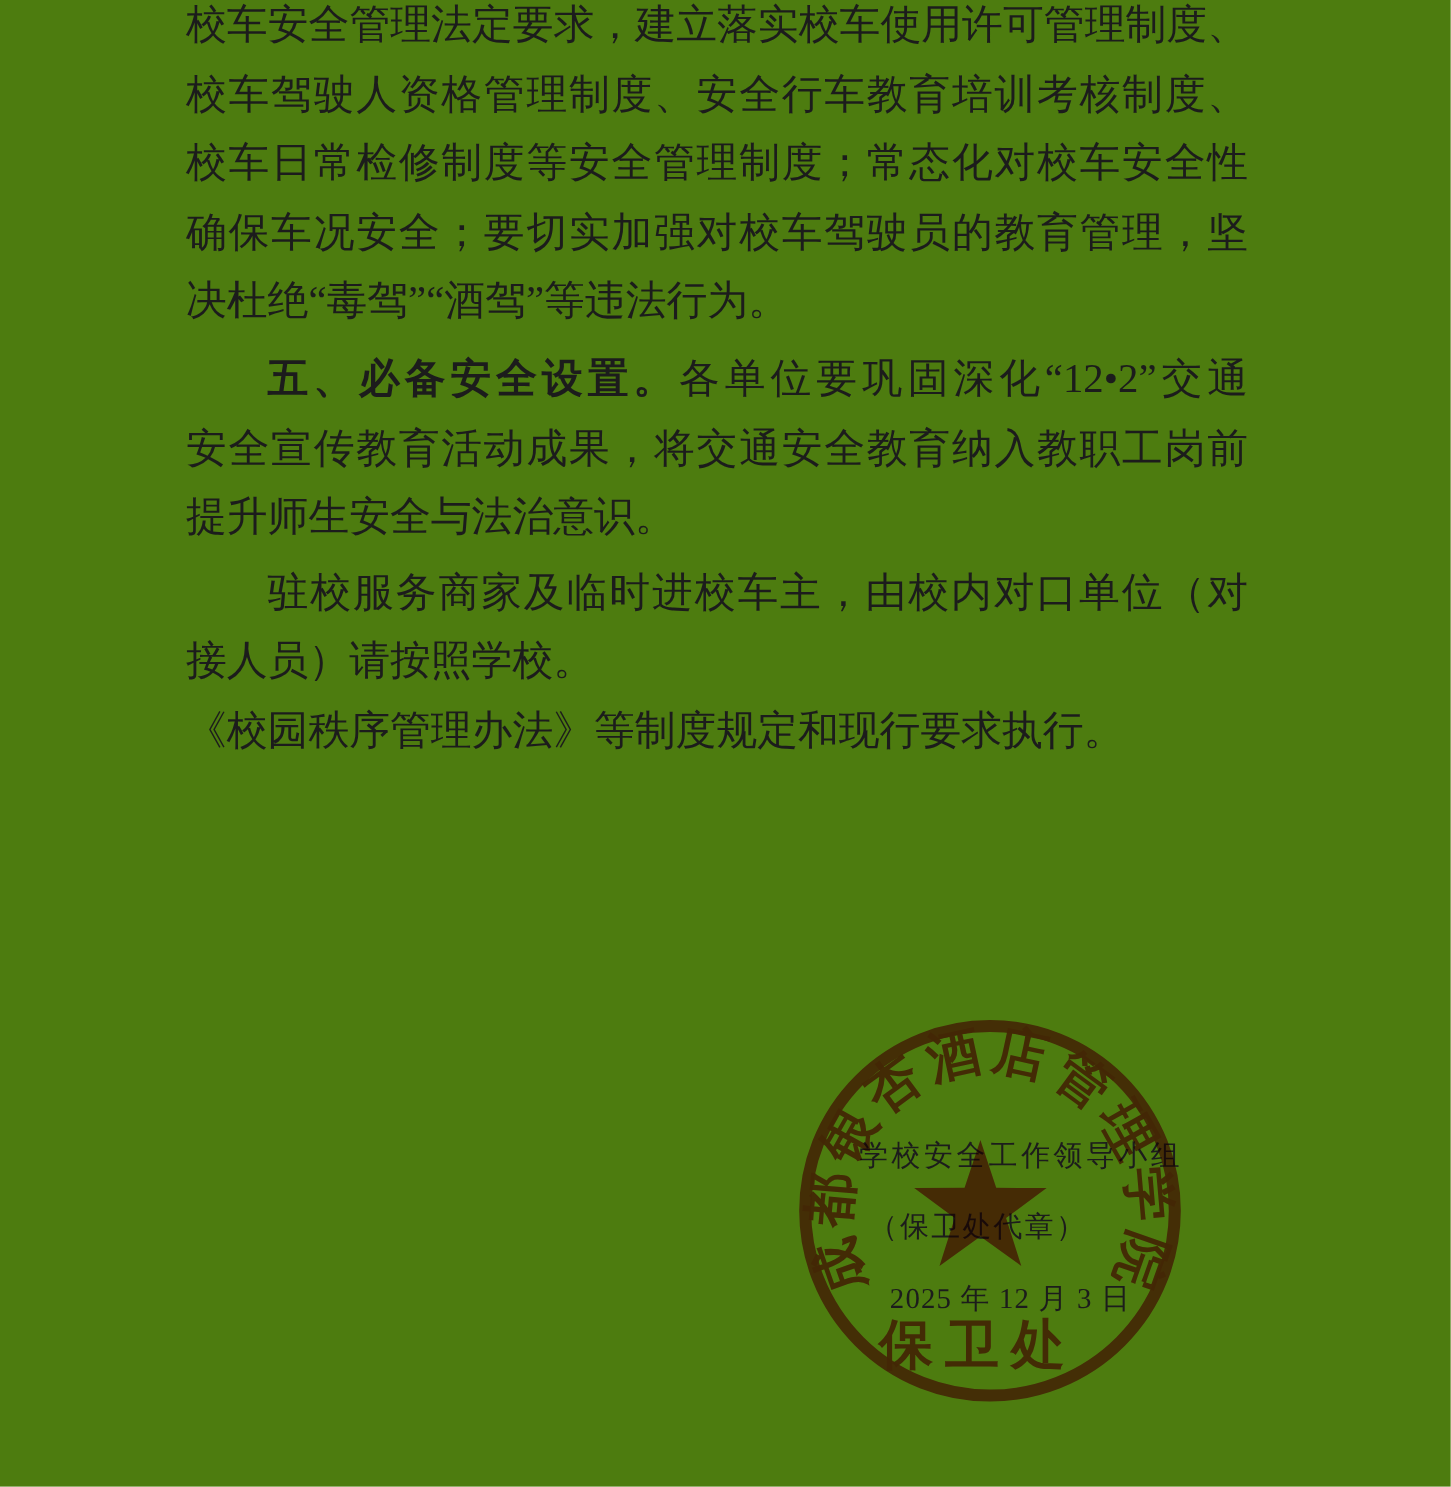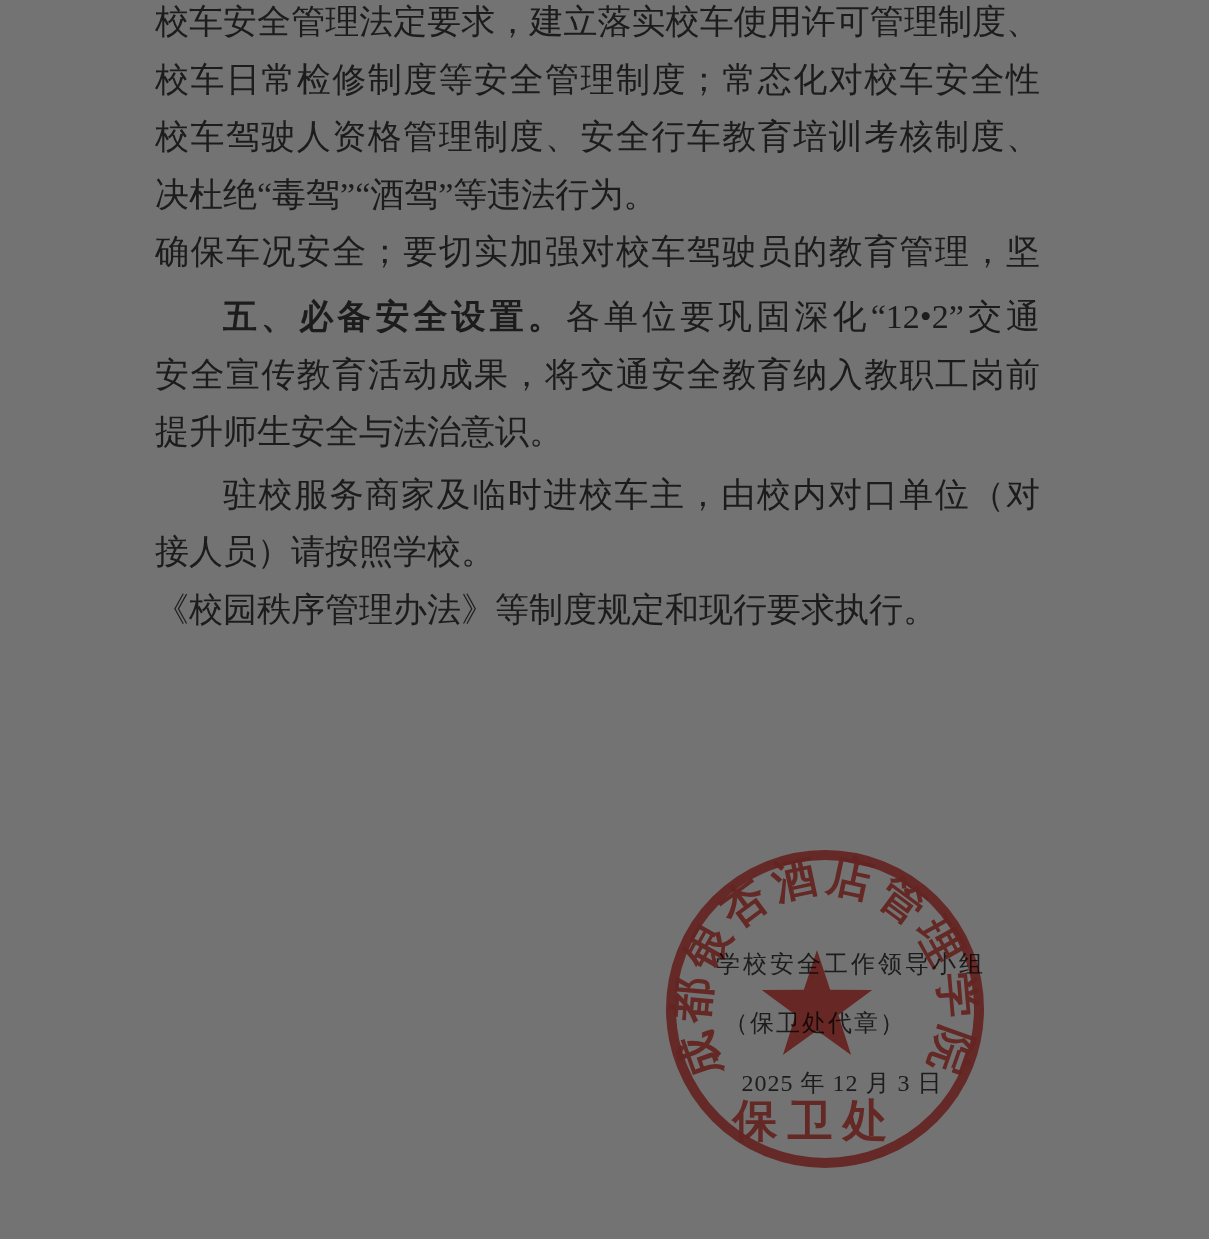--- a/index.html
+++ b/index.html
@@ -4,21 +4,21 @@
 <style>
   html, body {
     margin: 0;
     padding: 0;
     background: #ffffff;
   }
   #page {
     position: relative;
     width: 1209px;
     height: 1239px;
-    background: #737373;
+    background: #4d7c0f;
     overflow: hidden;
     font-family: "Liberation Serif", serif;
     color: #1c1c1c;
   }
   
   #doc {
     position: absolute;
     left: 155px;
     top: -7px;
     width: 885px;
@@ -66,24 +66,24 @@
     pointer-events: none;
   }
 </style>
 </head>
 <body>
 
 <div id="page">
 
   <div id="doc">
     <div class="line l-just">校车安全管理法定要求，建立落实校车使用许可管理制度、</div>
+    <div class="line l-just">校车驾驶人资格管理制度、安全行车教育培训考核制度、</div>
     <div class="line l-just">校车日常检修制度等安全管理制度；常态化对校车安全性</div>
-    <div class="line l-just">校车驾驶人资格管理制度、安全行车教育培训考核制度、</div>
+    <div class="line l-just">确保车况安全；要切实加强对校车驾驶员的教育管理，坚</div>
     <div class="line">决杜绝“毒驾”“酒驾”等违法行为。</div>
-    <div class="line l-just">确保车况安全；要切实加强对校车驾驶员的教育管理，坚</div>
     <div class="line l-just l-ind gap-lg"><b class="hei">五、必备安全设置。</b><span>各单位要巩固深化“12•2”交通</span></div>
     <div class="line l-just">安全宣传教育活动成果，将交通安全教育纳入教职工岗前</div>
     <div class="line">提升师生安全与法治意识。</div>
     <div class="line l-just l-ind gap-sm">驻校服务商家及临时进校车主，由校内对口单位（对</div>
     <div class="line">接人员）请按照学校。</div>
     <div class="line">《校园秩序管理办法》等制度规定和现行要求执行。</div>
   </div>
 
   <div class="sig" id="sig-org">学校安全工作领导小组</div>
   <div class="sig" id="sig-note">（保卫处代章）</div>

